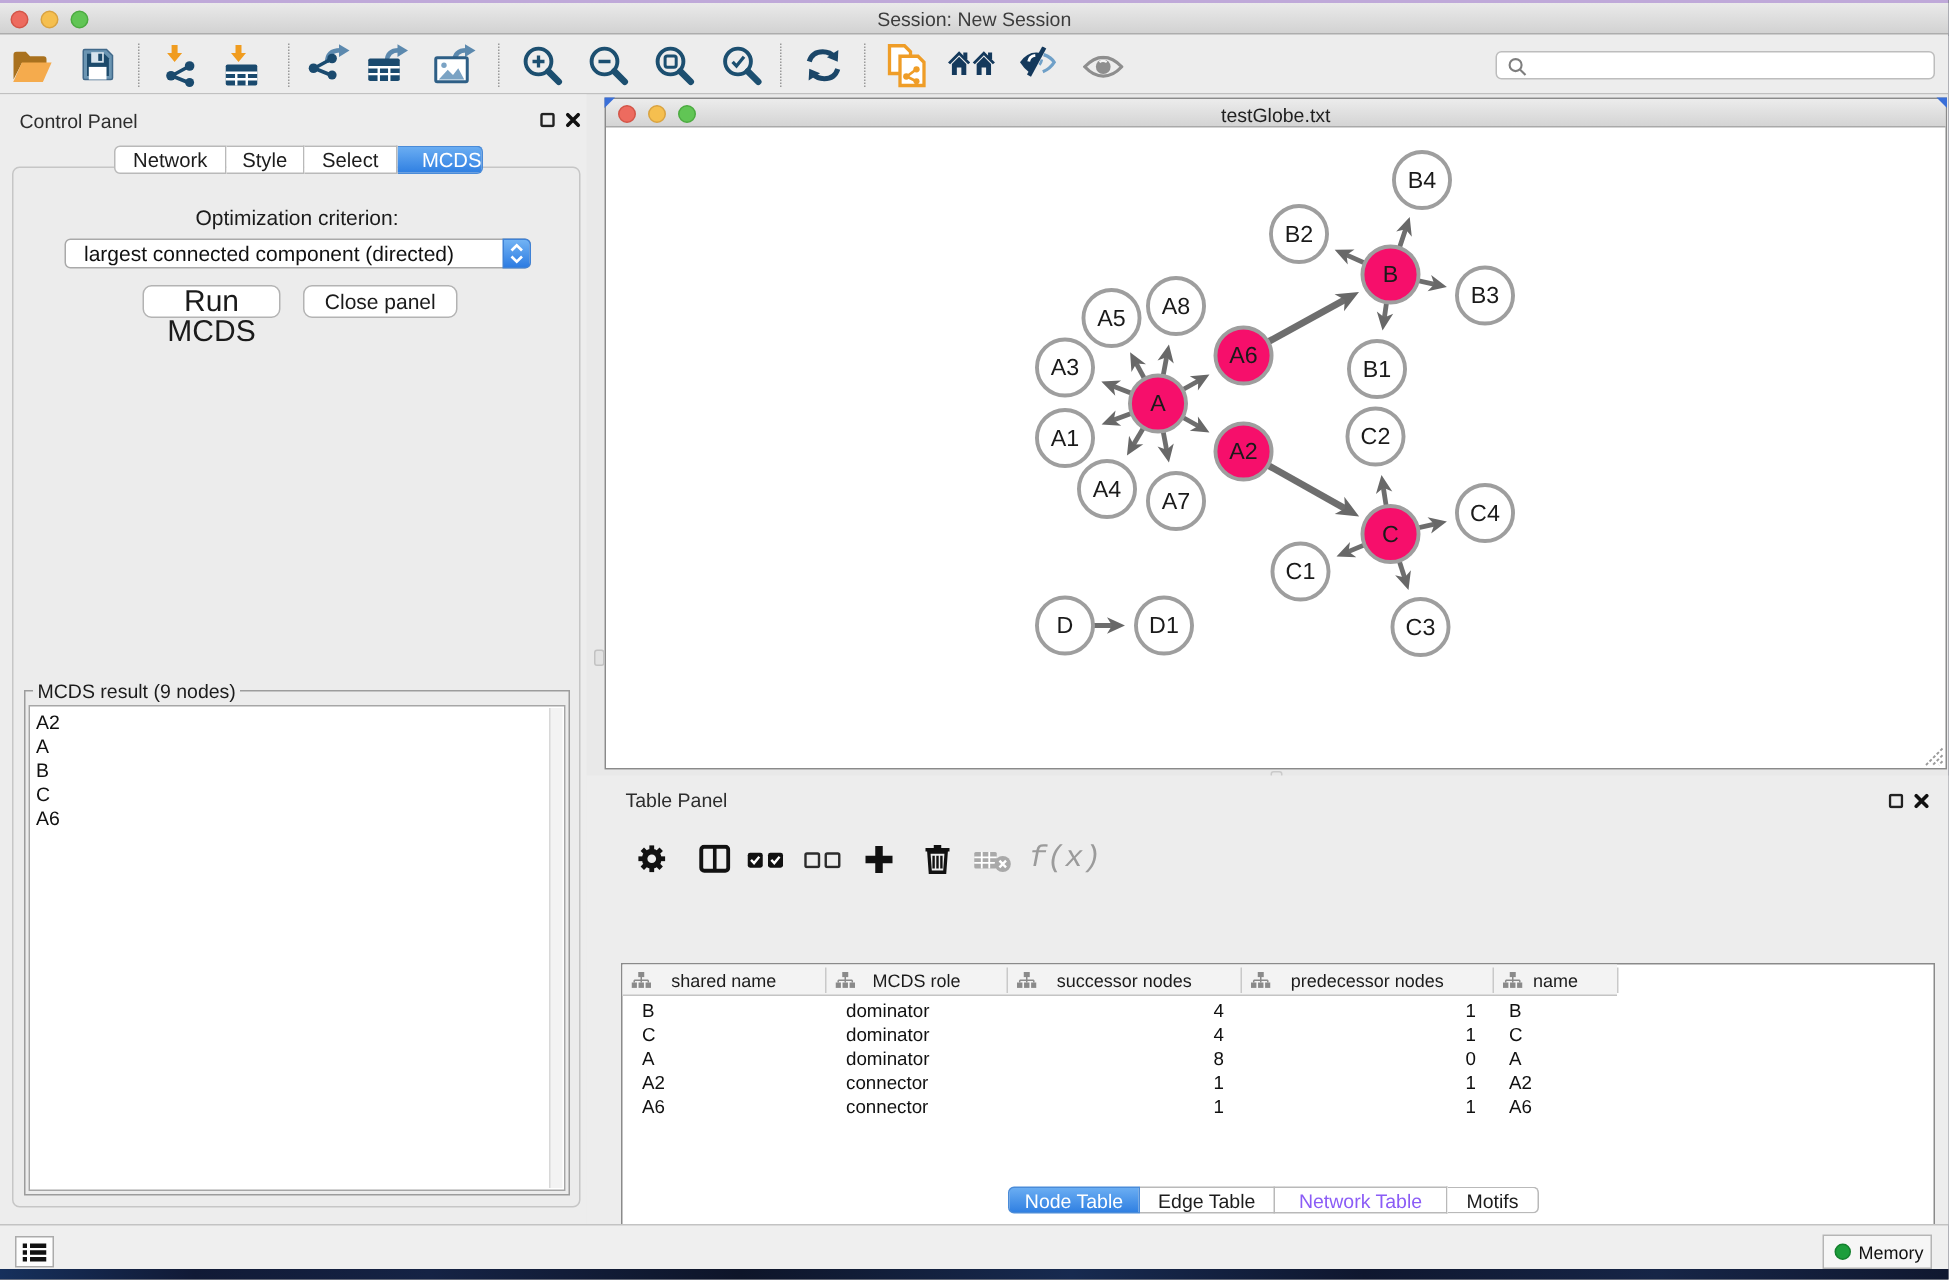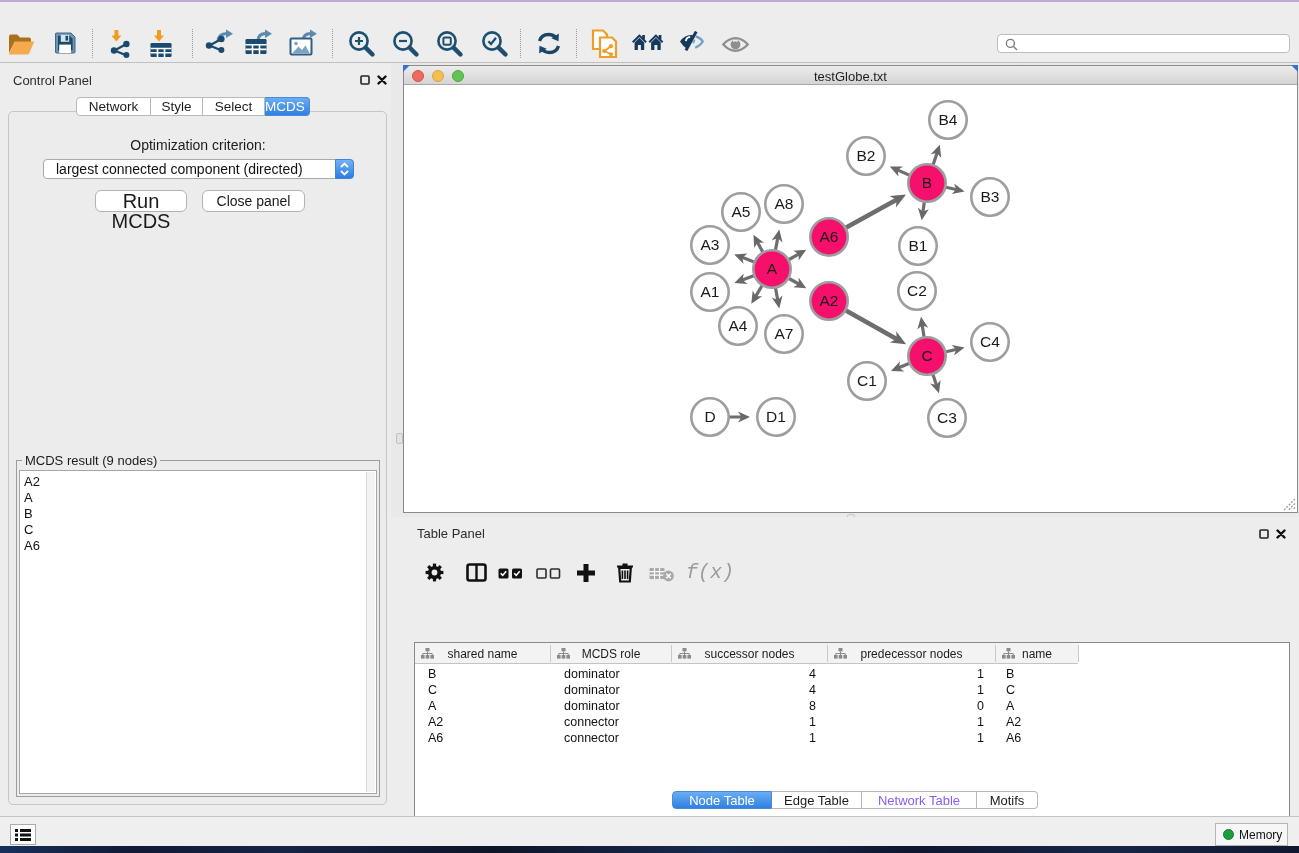--- a/index.html
+++ b/index.html
@@ -12,20 +12,26 @@
 </style>
 </head>
 <body>
 
 <div class="abs" style="left:0;top:0;width:1299px;height:2px;background:#bfa9d9;"></div>
 
 <div class="abs" style="left:0;top:846px;width:1299px;height:7px;background:linear-gradient(90deg,#16305c 0%,#111a36 10%,#152345 22%,#0e1529 38%,#172a50 55%,#0f172f 70%,#162547 85%,#101830 100%);"></div>
 
 <div class="abs" style="left:0;top:2px;width:1299px;height:844px;background:#ededed;">
 
+  <div class="abs" style="left:0;top:0;width:1299px;height:21px;background:linear-gradient(#eaeaea,#d2d2d2);border-bottom:1px solid #adadad;">
+    <div class="tl" style="left:7px;top:5px;background:#ed6b5f;border:1px solid #d35548;"></div>
+    <div class="tl" style="left:27px;top:5px;background:#f5bf4f;border:1px solid #d9a341;"></div>
+    <div class="tl" style="left:47px;top:5px;background:#61c555;border:1px solid #4cab41;"></div>
+    <div class="abs" style="left:0;width:1299px;top:3px;text-align:center;font-size:13px;color:#3c3c3c;">Session: New Session</div>
+  </div>
 
   <div class="abs" id="toolbar" style="left:0;top:22px;width:1299px;height:39px;background:#ededed;border-bottom:1px solid #c0c0c0;">
 
     <svg class="icon" style="left:8px;top:7px;" width="27" height="25" viewBox="0 0 27 25">
       <path d="M1 22 L1 5.5 Q1 3.5 3 3.5 L9.2 3.5 L12 6.5 L21 6.5 Q23 6.5 23 8.5 L23 11 L6.6 11 Z" fill="#a9711e"></path>
       <polygon points="0.8,23.6 6.6,10.6 26.4,10.6 20.6,23.6" fill="#f5ab4d"></polygon>
     </svg>
 
     <svg class="icon" style="left:53px;top:7px;" width="24" height="24" viewBox="0 0 24 24">
       <path d="M3.5 2 L18 2 L22 6 L22 21 Q22 22 21 22 L3.5 22 Q2.5 22 2.5 21 L2.5 3 Q2.5 2 3.5 2 Z" fill="#6b95b2" stroke="#41698a" stroke-width="1"></path>
@@ -176,21 +182,21 @@
     <svg class="abs" style="left:377px;top:12px;" width="10" height="10" viewBox="0 0 10 10">
         <path d="M1.5 1.5 L8.5 8.5 M8.5 1.5 L1.5 8.5" stroke="#111" stroke-width="2.4" stroke-linecap="round"></path>
       </svg>
 
     <div class="abs" style="left:8px;top:48px;width:379px;height:694px;background:#ececec;border:1px solid #c6c6c6;border-radius:5px;"></div>
 
     <div class="abs" style="left:76px;top:34px;height:19px;display:flex;font-size:13.5px;">
       <div style="width:75px;background:#fff;border:1px solid #b9b9b9;border-radius:4px 0 0 4px;text-align:center;line-height:18px;color:#1c1c1c;">Network</div>
       <div style="width:52px;background:#fff;border:1px solid #b9b9b9;border-left:none;text-align:center;line-height:18px;color:#1c1c1c;">Style</div>
       <div style="width:62px;background:#fff;border:1px solid #b9b9b9;border-left:none;text-align:center;line-height:18px;color:#1c1c1c;">Select</div>
-      <div style="width:45px;background:linear-gradient(#6aadf2,#3080e2);border:1px solid #4a8bd8;border-left:none;border-radius:0 4px 4px 0;text-align:left;line-height:18px;color:#fff;">MCDS</div>
+      <div style="width:57px;background:linear-gradient(#6aadf2,#3080e2);border:1px solid #4a8bd8;border-left:none;border-radius:0 4px 4px 0;text-align:right;line-height:18px;color:#fff;">MCDS</div>
     </div>
 
     <div class="abs" style="left:43px;top:96px;width:311px;height:20px;background:#fff;border:1px solid #a9a9a9;border-radius:4px;">
       <div style="position:absolute;left:12px;top:1px;font-size:14px;color:#111;">largest connected component (directed)</div>
       <div style="position:absolute;right:-1px;top:-1px;width:19px;height:20px;background:linear-gradient(#72b3f4,#2d7ce2);border-radius:0 4px 4px 0;border:1px solid #3f82d6;">
         <svg style="position:absolute;left:3px;top:2px;" width="11" height="14" viewBox="0 0 11 14">
           <path d="M2 5 L5.5 1.6 L9 5" fill="none" stroke="#fff" stroke-width="1.8"></path>
           <path d="M2 9 L5.5 12.4 L9 9" fill="none" stroke="#fff" stroke-width="1.8"></path>
         </svg>
       </div>
@@ -431,21 +437,21 @@
     </svg>
 
       <div style="position:absolute;left:13px;top:23px;font-size:12.5px;line-height:16px;color:#111;">B<br>C<br>A<br>A2<br>A6</div>
       <div style="position:absolute;left:149px;top:23px;font-size:12.5px;line-height:16px;color:#111;">dominator<br>dominator<br>dominator<br>connector<br>connector</div>
       <div style="position:absolute;left:256px;top:23px;width:145px;text-align:right;font-size:12.5px;line-height:16px;color:#111;">4<br>4<br>8<br>1<br>1</div>
       <div style="position:absolute;left:412px;top:23px;width:157px;text-align:right;font-size:12.5px;line-height:16px;color:#111;">1<br>1<br>0<br>1<br>1</div>
       <div style="position:absolute;left:591px;top:23px;font-size:12.5px;line-height:16px;color:#111;">B<br>C<br>A<br>A2<br>A6</div>
     </div>
 
     <div class="abs" style="left:672px;top:728px;height:18px;display:flex;font-size:13px;">
-      <div style="width:100px;background:linear-gradient(#6aadf2,#3080e2);border:1px solid #4a8bd8;border-radius:4px 0 0 4px;text-align:center;line-height:17px;color:#fff;">Node Table</div>
+      <div style="width:88px;background:linear-gradient(#6aadf2,#3080e2);border:1px solid #4a8bd8;border-radius:4px 0 0 4px;text-align:center;line-height:17px;color:#fff;">Node Table</div>
       <div style="width:90px;background:#fff;border:1px solid #b9b9b9;border-left:none;text-align:center;line-height:17px;color:#1c1c1c;">Edge Table</div>
       <div style="width:115px;background:#fff;border:1px solid #b9b9b9;border-left:none;text-align:center;line-height:17px;color:#8b5cf6;">Network Table</div>
       <div style="width:61px;background:#fff;border:1px solid #b9b9b9;border-left:none;border-radius:0 4px 4px 0;text-align:center;line-height:17px;color:#1c1c1c;">Motifs</div>
     </div>
   </div>
 
   <div class="abs" style="left:0;top:814px;width:1299px;height:30px;background:#efefef;border-top:1px solid #c3c3c3;">
     <div class="abs" style="left:10px;top:7px;width:26px;height:21px;background:#fdfdfd;border:1px solid #ababab;">
       <svg style="position:absolute;left:4px;top:3px;" width="16" height="14" viewBox="0 0 16 14">
         <g fill="#111">

